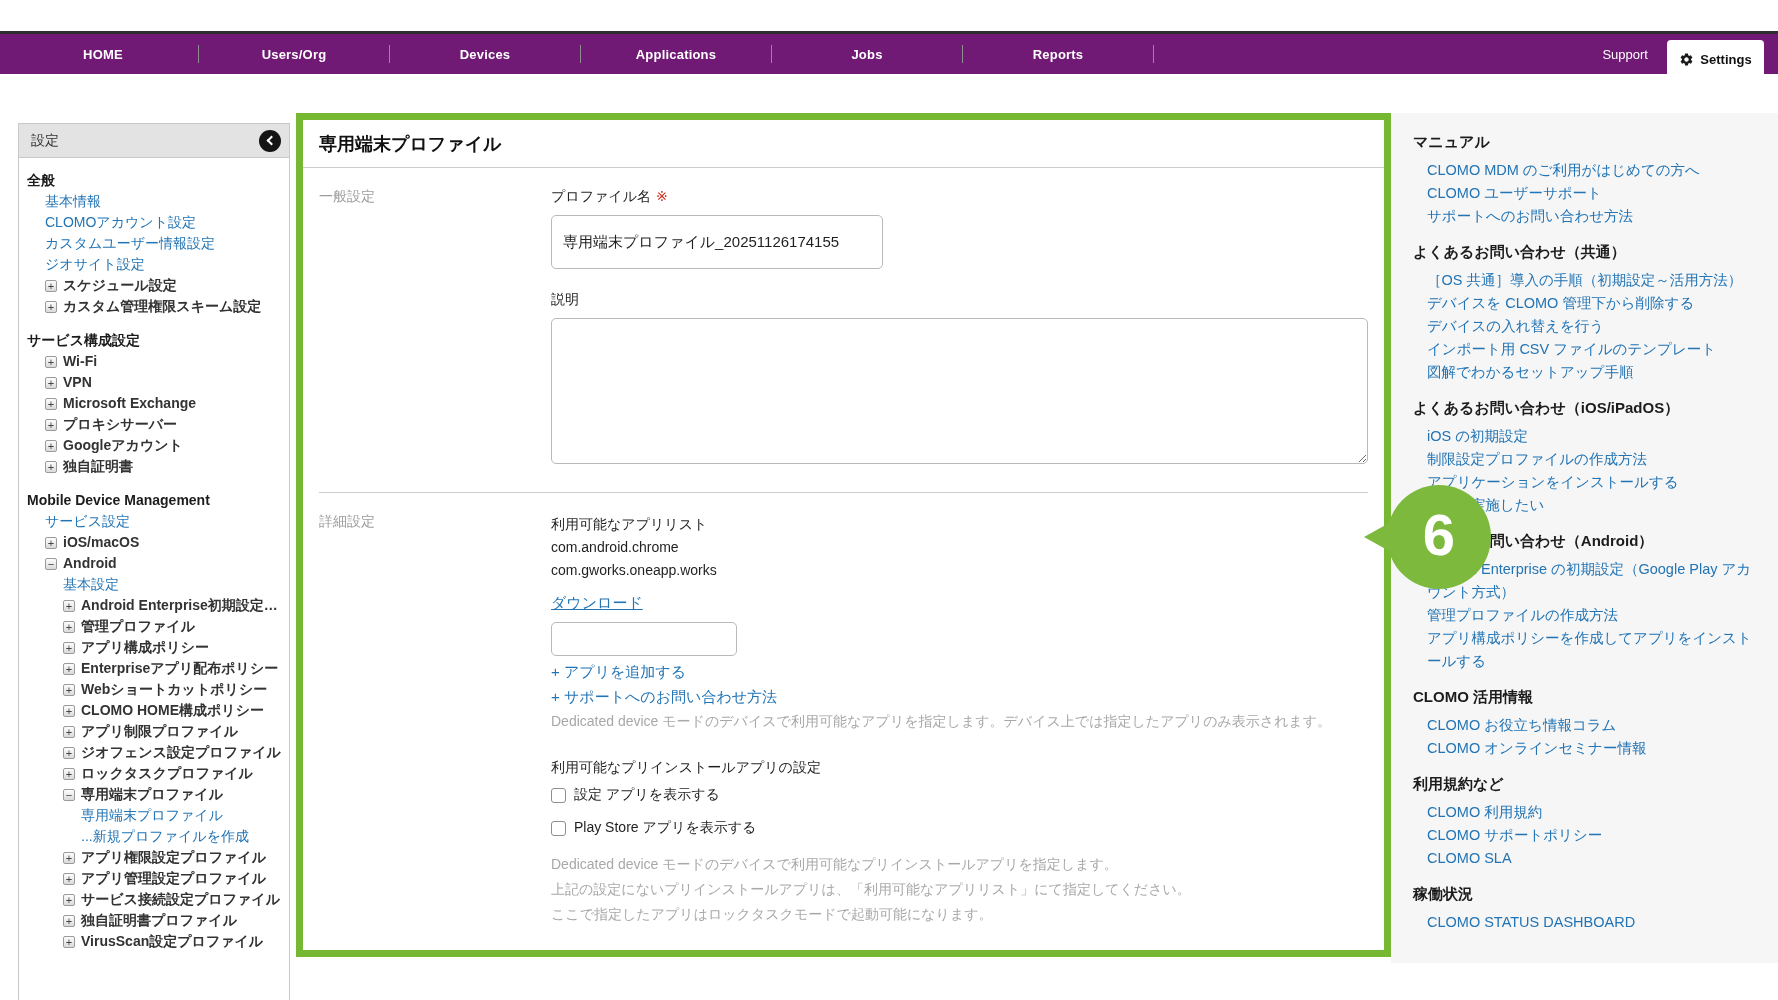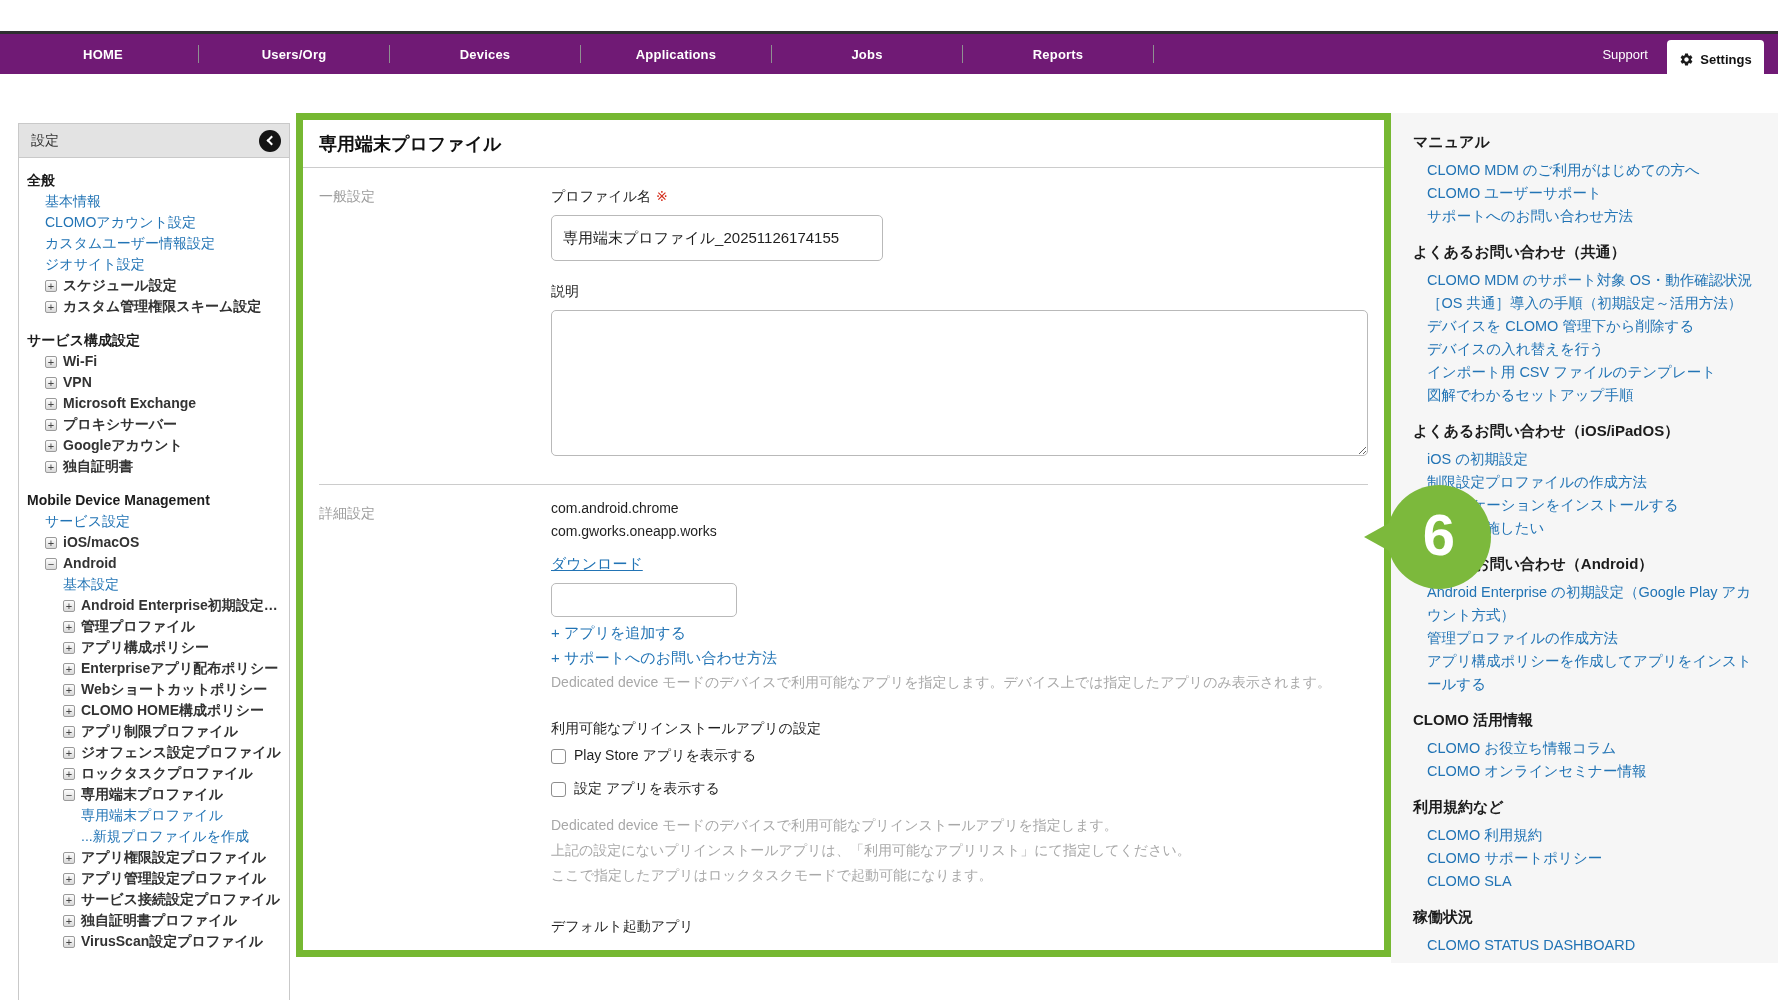--- a/index.html
+++ b/index.html
@@ -73,21 +73,21 @@
     padding:12px 16px 11px; border-bottom:1px solid #ccc;
   }
   .form-section { display:flex; padding:12px 16px 0; }
   .section-label { width:232px; flex:none; color:#9c9c9c; font-size:14px; padding-top:8px; }
   .section-body { flex:1; min-width:0; }
   .hr { border-top:1px solid #ccc; margin:20px 16px 0; }
 
   .field-label { font-size:14px; color:#1f1f1f; margin:8px 0 9px; }
   .req { color:#d42f1e; margin-left:5px; }
   .text-input {
-    width:332px; height:46px; border:1px solid #b9b9b9; border-radius:5px;
+    width:332px; height:54px; border:1px solid #b9b9b9; border-radius:5px;
     font-size:15px; padding:0 11px; color:#1f1f1f; outline:none;
     font-family:"Liberation Sans","DejaVu Sans",sans-serif;
   }
   .desc-area {
     width:100%; height:146px; border:1px solid #b9b9b9; border-radius:5px;
     resize:both; outline:none; margin-bottom:4px;
     font-family:"Liberation Sans","DejaVu Sans",sans-serif;
   }
   .applist-label { font-size:14px; color:#1f1f1f; line-height:23px; margin-top:8px; }
   .applist-item { font-size:14px; color:#1f1f1f; line-height:23px; }
@@ -290,38 +290,39 @@
       <div class="field-label" style="margin-top:22px">説明</div>
       <textarea class="desc-area" style=""></textarea>
     </div>
   </div>
 
   <div class="hr"></div>
 
   <div class="form-section">
     <div class="section-label">詳細設定</div>
     <div class="section-body">
+      <div class="applist-label">利用可能なアプリリスト</div>
       <div class="applist-item">com.android.chrome</div>
       <div class="applist-item">com.gworks.oneapp.works</div>
       <div style="height:8px"></div>
       <div><span class="link underline">ダウンロード</span></div>
       <input class="small-input" type="text" value="" style="">
       <div><span class="link">+ アプリを追加する</span></div>
       <div><span class="link">+ サポートへのお問い合わせ方法</span></div>
       <div class="help-text">Dedicated device モードのデバイスで利用可能なアプリを指定します。デバイス上では指定したアプリのみ表示されます。</div>
 
       <div class="group-gap"></div>
       <div class="applist-label">利用可能なプリインストールアプリの設定</div>
       <div class="checkbox-row">
         <span class="cb"></span>
-        <span>Play Store アプリを表示する</span>
+        <span>設定 アプリを表示する</span>
       </div>
       <div class="checkbox-row">
         <span class="cb"></span>
-        <span>設定 アプリを表示する</span>
+        <span>Play Store アプリを表示する</span>
       </div>
       <div class="help-text">Dedicated device モードのデバイスで利用可能なプリインストールアプリを指定します。</div>
       <div class="help-text">上記の設定にないプリインストールアプリは、「利用可能なアプリリスト」にて指定してください。</div>
       <div class="help-text">ここで指定したアプリはロックタスクモードで起動可能になります。</div>
 
       <div style="height:22px"></div>
       <div class="field-label" style="margin-bottom:6px">デフォルト起動アプリ</div>
 
     </div>
   </div>
@@ -329,21 +330,20 @@
 
 <div class="right-panel" id="help-sections">
     <div class="help-section">
       <h3>マニュアル</h3>
       <div class="help-link">CLOMO MDM のご利用がはじめての方へ</div>
       <div class="help-link">CLOMO ユーザーサポート</div>
       <div class="help-link">サポートへのお問い合わせ方法</div>
     </div>
     <div class="help-section">
       <h3>よくあるお問い合わせ（共通）</h3>
-      <div class="help-link">CLOMO MDM のサポート対象 OS・動作確認状況</div>
       <div class="help-link">［OS 共通］導入の手順（初期設定～活用方法）</div>
       <div class="help-link">デバイスを CLOMO 管理下から削除する</div>
       <div class="help-link">デバイスの入れ替えを行う</div>
       <div class="help-link">インポート用 CSV ファイルのテンプレート</div>
       <div class="help-link">図解でわかるセットアップ手順</div>
     </div>
     <div class="help-section">
       <h3>よくあるお問い合わせ（iOS/iPadOS）</h3>
       <div class="help-link">iOS の初期設定</div>
       <div class="help-link">制限設定プロファイルの作成方法</div>

